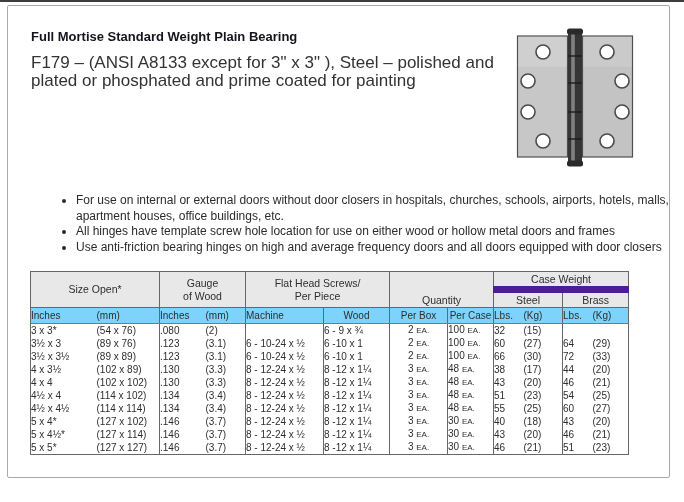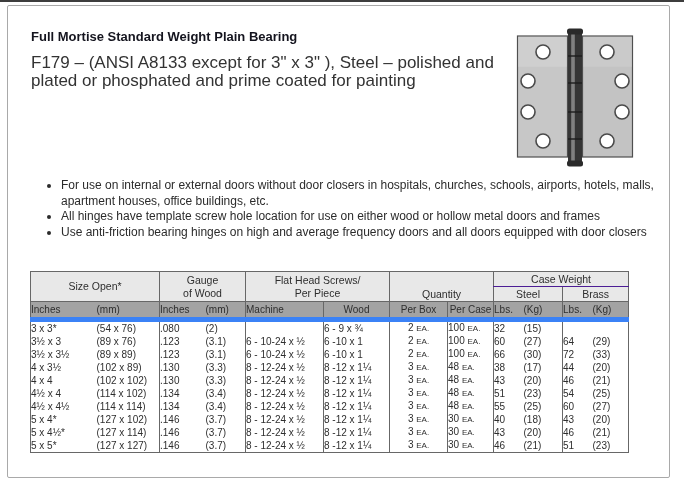--- a/index.html
+++ b/index.html
@@ -9,38 +9,38 @@
   }
   .top-line{position:absolute;top:0;left:0;width:684px;height:2px;background:#3d3d3d}
   .panel{
     position:absolute;left:7px;top:5px;width:661px;height:471px;
     border:1px solid #a9a9a9;border-radius:2px;background:#fff;
   }
   .title{position:absolute;left:23px;top:23px;margin:0;font-size:13px;font-weight:bold;color:#14141e}
   .desc{position:absolute;left:23px;top:48px;width:510px;margin:0;font-size:17px;line-height:18px;color:#333}
   .hinge{position:absolute;left:508px;top:22px;width:118px;height:140px}
   .bullets{
-    position:absolute;left:23px;top:172px;width:606px;margin:0;
+    position:absolute;left:23px;top:172px;width:606px;margin:15px;
     padding:0 0 0 30px;font-size:12px;line-height:15.5px;color:#2b2b2b;
   }
   .bullets li{margin:0;padding:0}
   table.spec{
     position:absolute;left:22px;top:265px;width:572px;
     border-collapse:collapse;table-layout:fixed;
     border:1px solid #676767;font-size:10px;color:#2e2e2e;
   }
   .spec th{font-weight:normal;padding:0}
   .spec tr.grp th{background:#e8e8e8;font-size:10.5px;height:14px;line-height:13px;text-align:center}
   .spec tr.sub th{
-    background:#a3a3a3;height:15px;font-size:10px;
-    border-top:1px solid #676767;border-bottom:5px solid #3b82f6;
+    background:#7dd3fc;height:15px;font-size:10px;
+    border-top:1px solid #676767;border-bottom:1px solid #3b82f6;
   }
   .spec td{height:12px;line-height:12px;padding:0;white-space:nowrap;overflow:hidden}
   .bl{border-left:1px solid #676767}
-  .bb{border-bottom:1px solid #4c1d95}
+  .bb{border-bottom:7px solid #4c1d95}
   .vbottom{vertical-align:bottom;padding-bottom:2px}
   .al{text-align:left;padding-left:5px}
   .ar{text-align:left;padding-right:5px}
   .ac{text-align:center}
   .pl7{padding-left:7px}
   .pr8{padding-right:8px}
   .unit{font-size:8px}
 </style>
 </head>
 <body>

